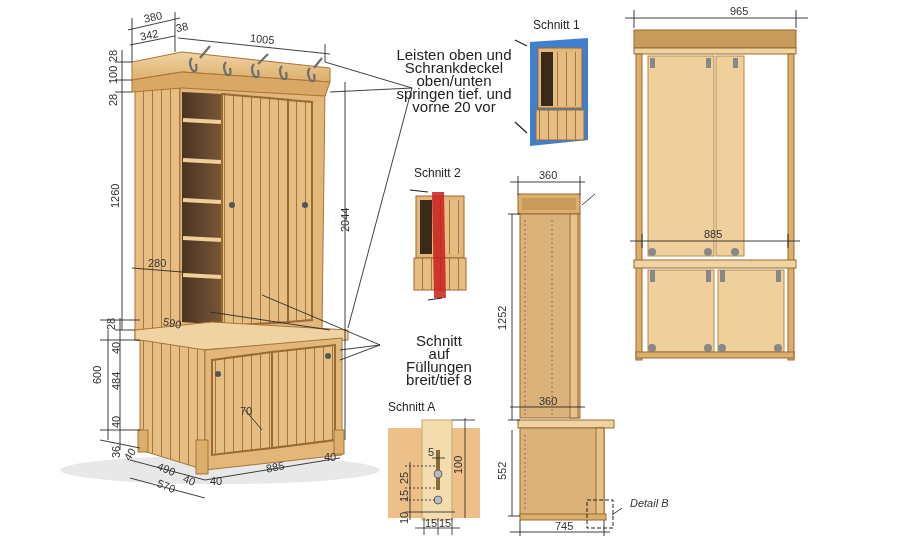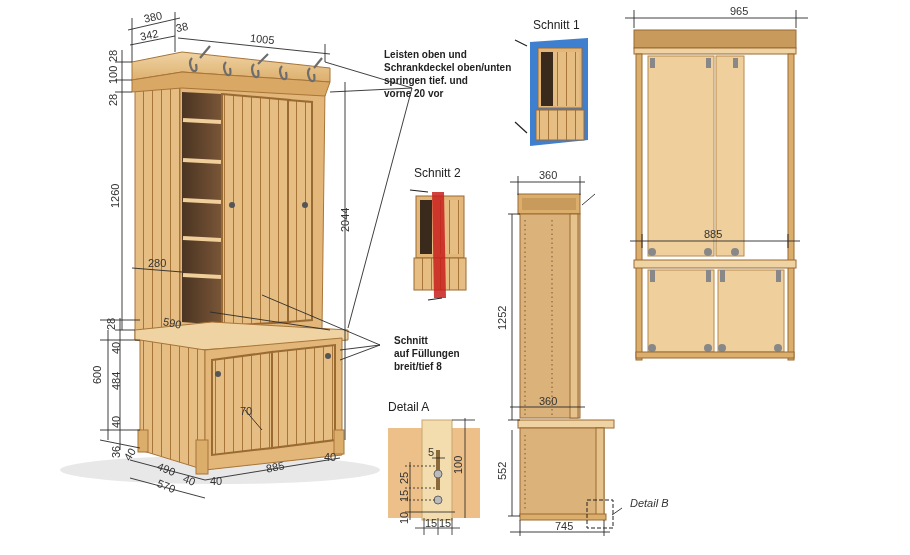--- a/index.html
+++ b/index.html
@@ -1,20 +1,20 @@
 <!DOCTYPE html>
 <html><head>
 <meta charset="utf-8">
 <style>
   html,body{margin:0;padding:0;background:#ffffff;}
   body{width:910px;height:555px;position:relative;overflow:hidden;font-family:"Liberation Sans",sans-serif;color:#222;}
   .lbl{position:absolute;font-size:11px;color:#333;white-space:nowrap;line-height:1;}
   .lbl.v{transform:rotate(-90deg);transform-origin:left top;}
   .lbl.sk{transform:rotate(14deg);transform-origin:left top;}
-  .note{position:absolute;font-size:10px;line-height:13px;color:#222;font-weight:bold;}
+  .note{position:absolute;font-size:15px;line-height:13px;text-align:center;color:#222;}
   .title{position:absolute;font-size:12px;color:#222;}
   svg{position:absolute;left:0;top:0;}
 </style>
 </head>
 <body>
 
 <svg width="910" height="555" viewBox="0 0 910 555">
   <defs>
     <linearGradient id="wood" x1="0" y1="0" x2="1" y2="0">
       <stop offset="0" stop-color="#dcae6c"></stop>
@@ -271,21 +271,21 @@
   <div>vorne 20 vor</div>
 </div>
 <div class="note" style="left:394px;top:334px;width:90px;">
   <div>Schnitt</div>
   <div>auf Füllungen</div>
   <div>breit/tief 8</div>
 </div>
 
 <span class="title" style="left:533px;top:18px;">Schnitt 1</span>
 <span class="title" style="left:414px;top:166px;">Schnitt 2</span>
-<span class="title" style="left:388px;top:400px;">Detail A</span>
+<span class="title" style="left:388px;top:400px;">Schnitt A</span>
 
 <span class="lbl" style="left:428px;top:447px;">5</span>
 <span class="lbl v" style="left:399px;top:484px;">25</span>
 <span class="lbl v" style="left:399px;top:502px;">15</span>
 <span class="lbl v" style="left:399px;top:524px;">10</span>
 <span class="lbl v" style="left:453px;top:474px;">100</span>
 <span class="lbl" style="left:425px;top:518px;">15</span>
 <span class="lbl" style="left:439px;top:518px;">15</span>
 
 <span class="lbl" style="left:539px;top:170px;">360</span>

